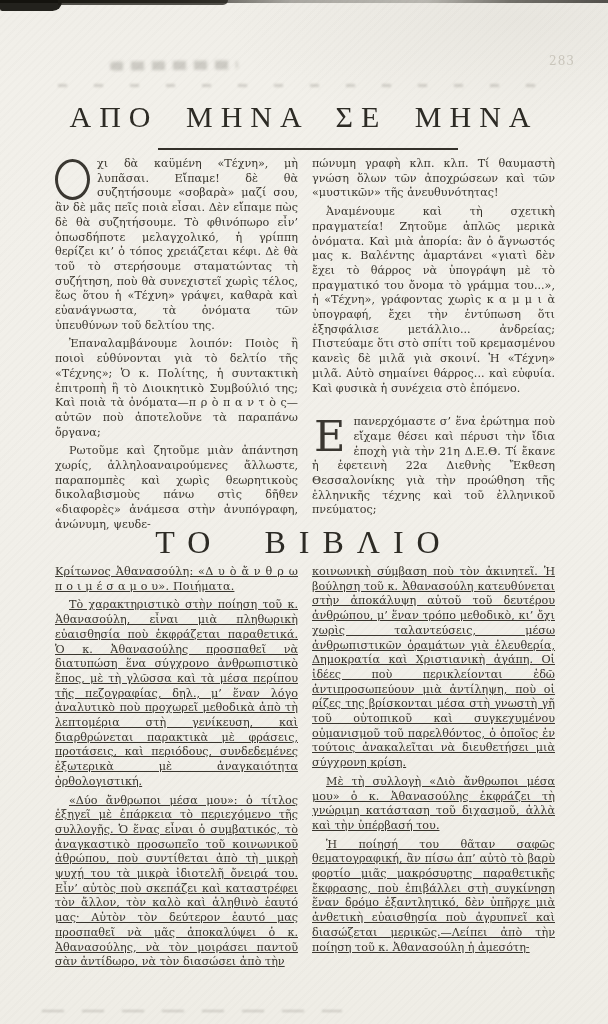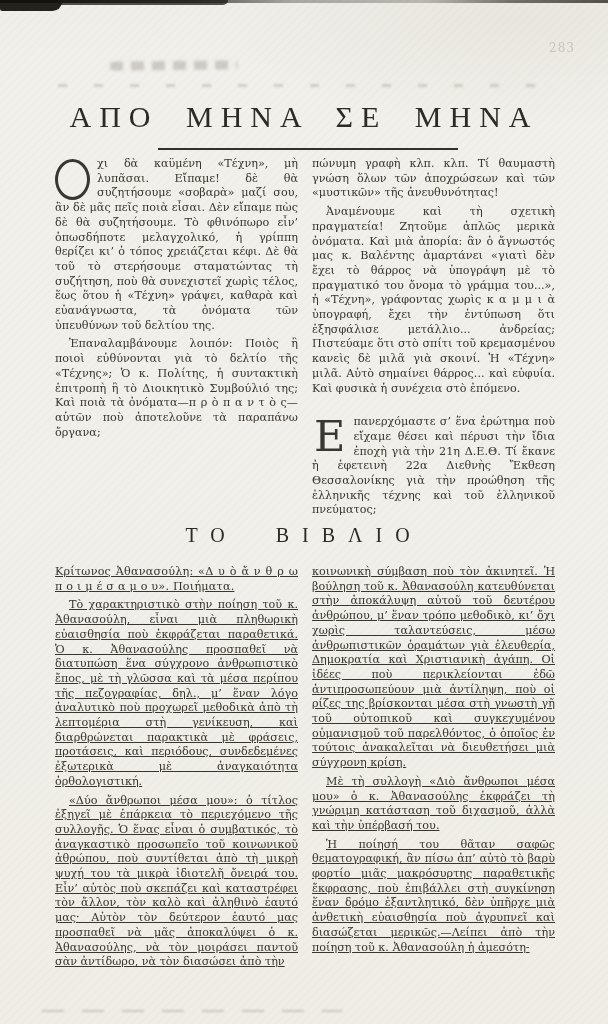--- a/index.html
+++ b/index.html
@@ -33,21 +33,21 @@
     filter: blur(0.5px); opacity: 0.93;
   }
   .scan-seg {
     position: absolute; top: 0; left: 58px; width: 170px; height: 5px;
     background: #1d1b15; border-radius: 0 0 6px 0;
     filter: blur(0.6px); opacity: 0.75;
   }
 
   
   .ghost-pagenum {
-    position: absolute; top: 41px; left: 549px;
+    position: absolute; top: 54px; left: 549px;
     font-size: 12px; letter-spacing: 1px; color: #c9c5bb;
     filter: blur(0.5px);
   }
   .ghost-smudge {
     position: absolute; top: 61px; left: 110px; width: 128px; height: 9px;
     background: repeating-linear-gradient(90deg,
       rgba(95,92,82,0.25) 0 13px, transparent 13px 21px);
     border-radius: 4px; filter: blur(1.4px); transform: rotate(-0.6deg);
   }
   .ghost-dashes {
@@ -73,21 +73,21 @@
     color: #2d2b25;
   }
   .title1-rule {
     position: absolute; top: 148px; left: 158px; width: 300px; height: 2px;
     background: #33302a;
   }
   .title2 {
     position: absolute; top: 524px; left: 0; width: 608px; margin: 0;
     text-align: center;
     font-family: "Liberation Serif", "DejaVu Serif", serif;
-    font-weight: 500; font-size: 20px;
+    font-weight: 500; font-size: 32px;
     letter-spacing: 13px; word-spacing: 20px;
     color: #2d2b25;
   }
 
   
   .cols {
     position: absolute; left: 55px; width: 500px;
     display: flex; gap: 14px; overflow: hidden;
   }
   .cols.s1 { top: 157px; height: 374px; }
@@ -138,20 +138,21 @@
   <div class="ghost-dashes"></div>
   <div class="ghost-bottom"></div>
 
   <h1 class="title1">ΑΠΟ ΜΗΝΑ ΣΕ ΜΗΝΑ</h1>
   <div class="title1-rule"></div>
 
   <div class="cols s1">
     <div class="col">
       <p class="np"><span class="dropO">Ο</span><span>χι δὰ καϋμένη «Τέχνη», μὴ λυπᾶσαι. Εἴπαμε! δὲ θὰ συζητήσουμε «σοβαρὰ» μαζί σου, ἂν δὲ μᾶς πεῖς ποιὰ εἶσαι. Δὲν εἴπαμε πὼς δὲ θὰ συζητήσουμε. Τὸ φθινόπωρο εἶν’ ὁπωσδήποτε μελαγχολικό, ἡ γρίππη θερίζει κι’ ὁ τόπος χρειάζεται κέφι. Δὲ θὰ τοῦ τὸ στερήσουμε σταματώντας τὴ συζήτηση, ποὺ θὰ συνεχιστεῖ χωρὶς τέλος, ἕως ὅτου ἡ «Τέχνη» γράψει, καθαρὰ καὶ εὐανάγνωστα, τὰ ὀνόματα τῶν ὑπευθύνων τοῦ δελτίου της.</span></p>
       <p class="gap-sm">Ἐπαναλαμβάνουμε λοιπόν: Ποιὸς ἢ ποιοὶ εὐθύνονται γιὰ τὸ δελτίο τῆς «Τέχνης»; Ὁ κ. Πολίτης, ἡ συντακτικὴ ἐπιτροπὴ ἢ τὸ Διοικητικὸ Συμβούλιό της; Καὶ ποιὰ τὰ ὀνόματα—π ρ ὸ  π α ν τ ὸ ς—αὐτῶν ποὺ ἀποτελοῦνε τὰ παραπάνω ὄργανα;</p>
+      <p class="gap-sm">Ρωτοῦμε καὶ ζητοῦμε μιὰν ἀπάντηση χωρίς, ἀλληλοαναιρούμενες ἄλλωστε, παραπομπὲς καὶ χωρὶς θεωρητικοὺς δικολαβισμοὺς πάνω στὶς δῆθεν «διαφορὲς» ἀνάμεσα στὴν ἀνυπόγραφη, ἀνώνυμη, ψευδε-</p>
     </div>
     <div class="col">
       <p class="np">πώνυμη γραφὴ κλπ. κλπ. Τί θαυμαστὴ γνώση ὅλων τῶν ἀποχρώσεων καὶ τῶν «μυστικῶν» τῆς ἀνευθυνότητας!</p>
       <p class="gap-sm">Ἀναμένουμε καὶ τὴ σχετικὴ πραγματεία! Ζητοῦμε ἁπλῶς μερικὰ ὀνόματα. Καὶ μιὰ ἀπορία: ἂν ὁ ἄγνωστός μας κ. Βαλέντης ἁμαρτάνει «γιατὶ δὲν ἔχει τὸ θάρρος νὰ ὑπογράψη μὲ τὸ πραγματικό του ὄνομα τὸ γράμμα του...», ἡ «Τέχνη», γράφοντας χωρὶς κ α μ μ ι ὰ  ὑπογραφή, ἔχει τὴν ἐντύπωση ὅτι ἐξησφάλισε μετάλλιο... ἀνδρείας; Πιστεύαμε ὅτι στὸ σπίτι τοῦ κρεμασμένου κανεὶς δὲ μιλᾶ γιὰ σκοινί. Ἡ «Τέχνη» μιλᾶ. Αὐτὸ σημαίνει θάρρος... καὶ εὐφυία. Καὶ φυσικὰ ἡ συνέχεια στὸ ἑπόμενο.</p>
       <p class="np gap-lg"><span class="dropE">Ε</span><span>πανερχόμαστε σ’ ἕνα ἐρώτημα ποὺ εἴχαμε θέσει καὶ πέρυσι τὴν ἴδια ἐποχὴ γιὰ τὴν 21η Δ.Ε.Θ. Τί ἔκανε ἡ ἐφετεινὴ 22α Διεθνὴς Ἔκθεση Θεσσαλονίκης γιὰ τὴν προώθηση τῆς ἑλληνικῆς τέχνης καὶ τοῦ ἑλληνικοῦ πνεύματος;</span></p>
     </div>
   </div>
 
   <h2 class="title2">ΤΟ ΒΙΒΛΙΟ</h2>
 

